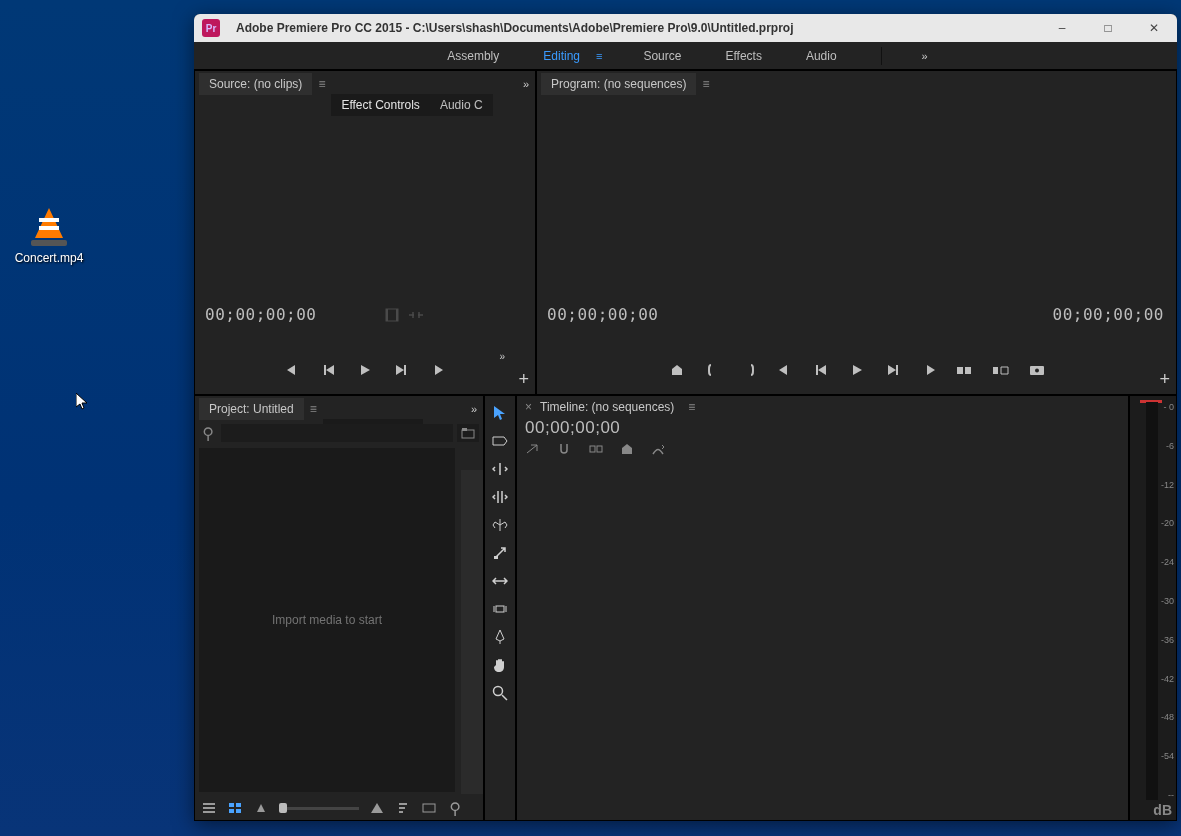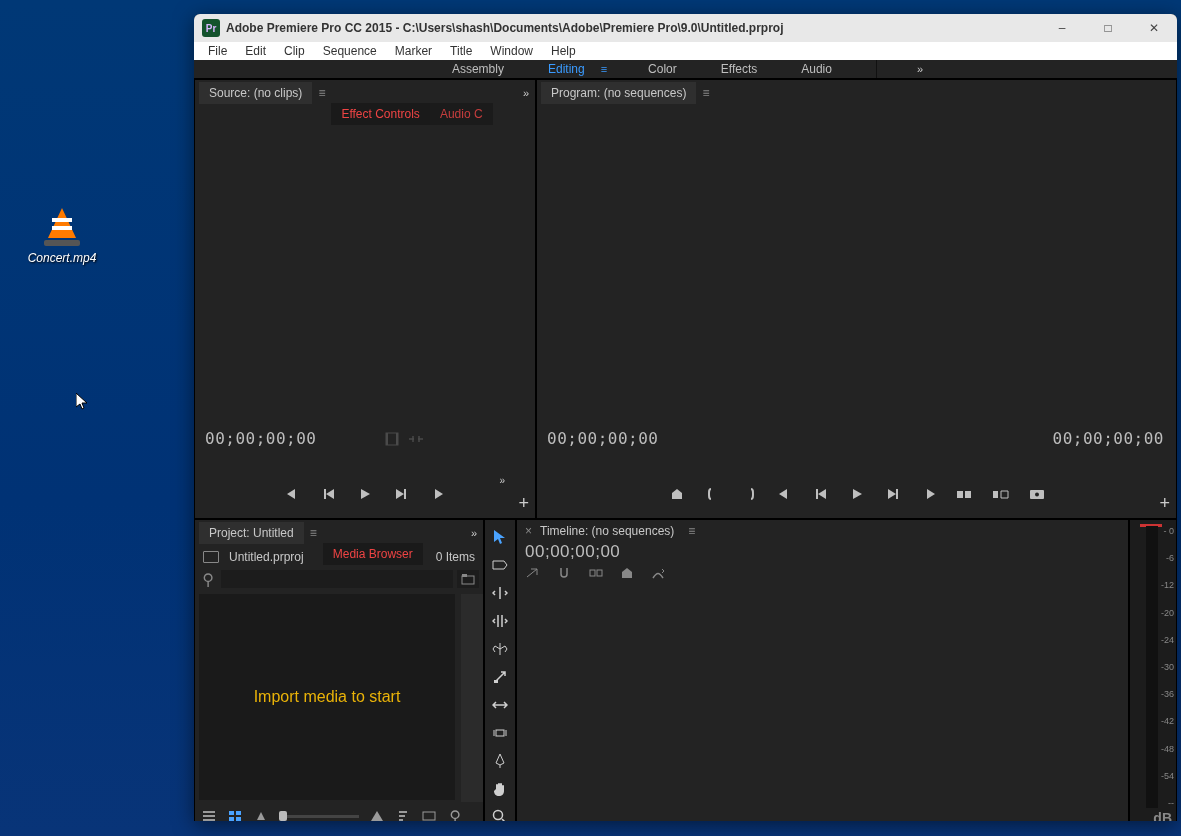--- a/index.html
+++ b/index.html
@@ -12,45 +12,45 @@
   .cone-stripe { position:absolute; background:#fff; left:6px; right:6px; height:4px; }
   .cone-base { position:absolute; bottom:-2px; left:-2px; right:-2px; height:6px; background:#555; border-radius:2px;}
   .desktop-icon span { color:#fff; font-size:12px; text-shadow:1px 1px 2px #000; }
 
   
   .cursor { position:absolute; left:76px; top:393px; width:12px; height:18px; pointer-events:none; }
 
   
   .window { position:absolute; left:194px; top:14px; width:983px; height:807px; background:#232323; box-shadow:0 4px 20px rgba(0,0,0,.5); border-radius:6px 6px 0 0; overflow:hidden; display:flex; flex-direction:column;}
   .titlebar { height:28px; background:#e8e8e8; display:flex; align-items:center; font-size:12px; color:#333; }
-  .titlebar .app-icon{width:18px;height:18px;background:#14532d;border-radius:3px;margin:0 6px 0 8px;display:flex;align-items:center;justify-content:center;color:#d9b8ff;font-size:10px;font-weight:bold;}
+  .titlebar .app-icon{width:18px;height:18px;background:#be185d;border-radius:3px;margin:0 16px 0 8px;display:flex;align-items:center;justify-content:center;color:#d9b8ff;font-size:10px;font-weight:bold;}
   .titlebar .title{flex:1; white-space:nowrap; overflow:hidden;font-weight:bold;}
   .win-btn{width:46px;height:28px;display:flex;align-items:center;justify-content:center;font-size:12px;color:#444;}
 
   .menubar{height:22px;background:#fff;display:flex;align-items:center;padding:0 6px;font-size:12px;color:#333;gap:2px;}
   .menubar .mi{padding:2px 8px;cursor:pointer;}
   .menubar .mi .ul:first-letter{text-decoration:underline;}
 
   .workspacebar{height:28px;background:#232323;display:flex;align-items:center;justify-content:center;gap:36px;border-bottom:1px solid #000;font-size:12px;color:#bfbfbf;}
   .workspacebar .ws{cursor:pointer; padding:2px 4px;}
   .workspacebar .ws.active{color:#3a9bff;}
   .ws-handle{color:#3a9bff;margin-left:-24px;font-size:11px;letter-spacing:1px;cursor:grab;}
   .ws-sep{width:1px;height:18px;background:#111;margin:0 4px;}
   .ws-overflow{font-size:11px;color:#ccc;cursor:pointer;}
 
   .content{flex:1;display:flex;flex-direction:column;background:#232323;}
-  .top-split{display:flex;height:440px;}
+  .top-split{display:flex;height:325px;}
   .panel{background:#232323;position:relative;border:1px solid #000;}
   .panel-left{width:342px;}
   .panel-right{flex:1;}
 
   .tabrow{height:26px;display:flex;align-items:center;background:#232323;padding-left:4px;font-size:12px;color:#c8c8c8;}
   .tab{padding:4px 10px;cursor:pointer;white-space:nowrap;}
   .tab.active{background:#2f2f2f;}
-  .tab.dim{background:#1a1a1a;color:#ef4444;margin-top:42px;}
+  .tab.dim{background:#1a1a1a;color:#e5e5e5;margin-top:42px;}
   .panel-menu{color:#888;margin:0 6px;cursor:pointer;font-size:12px;}
   .tab-overflow{margin-left:auto;margin-right:6px;font-size:11px;color:#ccc;cursor:pointer;}
 
   .timecode{position:absolute;font-size:16px;color:#bdbdbd;font-family:"Segoe UI",monospace;letter-spacing:.5px;}
   .tc-left{left:10px;bottom:70px;}
   .tc-right{right:12px;bottom:70px;}
 
   .transport{position:absolute;left:0;right:0;bottom:6px;height:36px;display:flex;align-items:center;justify-content:center;gap:18px;}
   .tbtn{width:18px;height:18px;display:flex;align-items:center;justify-content:center;color:#bfbfbf;cursor:pointer;}
   .addbtn{position:absolute;right:6px;bottom:4px;color:#ccc;font-size:18px;cursor:pointer;}
@@ -63,21 +63,21 @@
   .bottom-split{flex:1;display:flex;}
   .project-panel{width:290px;border:1px solid #000;display:flex;flex-direction:column;background:#232323;}
   .project-panel .tabrow .tab-overflow{margin-right:6px;}
   .proj-name-row{height:22px;display:flex;align-items:center;padding:0 8px;font-size:12px;color:#c8c8c8;justify-content:space-between;}
   .proj-name-row .left{display:flex;align-items:center;gap:10px;}
   .folder-mini{width:16px;height:12px;border:1px solid #888;border-radius:1px;position:relative;}
   .search-row{height:22px;display:flex;align-items:center;padding:0 4px;gap:4px;}
   .search-row input{flex:1;background:#1c1c1c;border:none;height:18px;color:#ccc;font-size:11px;padding:0 4px;outline:none;}
   .search-row .mag{width:18px;text-align:center;color:#888;}
   .bin-icon{width:22px;height:18px;display:flex;align-items:center;justify-content:center;color:#888;cursor:pointer;background:#1c1c1c;}
-  .proj-drop{flex:1;margin:4px 28px 4px 4px;background:#1a1a1a;display:flex;align-items:center;justify-content:center;color:#eab308;font-size:16px;}
+  .proj-drop{flex:1;margin:4px 28px 4px 4px;background:#1a1a1a;display:flex;align-items:center;justify-content:center;color:#737373;font-size:12px;}
   .proj-scroll{position:absolute;right:0;top:74px;bottom:26px;width:22px;background:#2b2b2b;}
   .proj-foot{height:24px;display:flex;align-items:center;gap:10px;padding:0 6px;color:#9a9a9a;}
   .pf{width:16px;height:16px;display:flex;align-items:center;justify-content:center;cursor:pointer;}
   .pf.active{color:#4aa3ff;}
   .pf-slider{flex:0 0 80px;height:3px;background:#444;position:relative;}
   .pf-slider .knob{width:8px;height:10px;background:#bbb;position:absolute;left:0;top:-4px;border-radius:2px;}
 
   .toolbar-col{width:32px;border:1px solid #000;display:flex;flex-direction:column;align-items:center;padding-top:6px;gap:6px;background:#232323;}
   .tool{width:22px;height:22px;display:flex;align-items:center;justify-content:center;color:#cfcfcf;cursor:pointer;border-radius:2px;}
   .tool.sel svg path,.tool.sel svg polygon{fill:#4aa3ff;}
@@ -93,21 +93,21 @@
   .meter-track{position:absolute;top:6px;bottom:20px;left:16px;width:12px;background:#111;}
   .meter-ticks{position:absolute;top:6px;bottom:20px;right:2px;font-size:9px;color:#888;display:flex;flex-direction:column;justify-content:space-between;text-align:right;}
   .db-label{position:absolute;bottom:2px;right:4px;font-size:14px;color:#888;font-weight:bold;}
   .meter-clip{position:absolute;top:4px;left:10px;width:22px;height:3px;background:#c33;}
 
   svg{display:block;}
 </style>
 </head>
 <body>
 
-<div class="desktop-icon" style="left:17px;top:208px;font-style:italic;">
+<div class="desktop-icon" style="left:4px;top:208px;">
   <div class="cone">
     <div class="cone-body"></div>
     <div class="cone-stripe" style="top:10px;"></div>
     <div class="cone-stripe" style="top:18px;"></div>
     <div class="cone-base"></div>
   </div>
   <span>Concert.mp4</span>
 </div>
 
 <svg class="cursor" viewBox="0 0 12 18">
@@ -117,36 +117,26 @@
 <div class="window">
 
   <div class="titlebar">
     <div class="app-icon">Pr</div>
     <div class="title">Adobe Premiere Pro CC 2015 - C:\Users\shash\Documents\Adobe\Premiere Pro\9.0\Untitled.prproj</div>
     <div class="win-btn">–</div>
     <div class="win-btn">□</div>
     <div class="win-btn close">✕</div>
   </div>
 
-  <div class="menubar">
-    <div class="mi"><span class="ul">File</span></div>
-    <div class="mi"><span class="ul">Edit</span></div>
-    <div class="mi"><span class="ul">Clip</span></div>
-    <div class="mi"><span class="ul">Sequence</span></div>
-    <div class="mi"><span class="ul">Marker</span></div>
-    <div class="mi"><span class="ul">Title</span></div>
-    <div class="mi"><span class="ul">Window</span></div>
-    <div class="mi"><span class="ul">Help</span></div>
-  </div>
 
   <div class="workspacebar">
     <div class="ws">Assembly</div>
     <div class="ws active">Editing</div>
     <div class="ws-handle">≡</div>
-    <div class="ws">Color</div>
+    <div class="ws">Source</div>
     <div class="ws">Effects</div>
     <div class="ws">Audio</div>
     <div class="ws-sep"></div>
     <div class="ws-overflow">»</div>
   </div>
 
   <div class="content">
 
     <div class="top-split">
 
@@ -274,27 +264,20 @@
     </div>
 
     <div class="bottom-split">
 
       <div class="project-panel" style="position:relative">
         <div class="tabrow">
           <div class="tab active">Project: Untitled</div>
           <div class="panel-menu">≡</div>
           <div class="tab dim">Media Browser</div>
           <div class="tab-overflow">»</div>
-        </div>
-        <div class="proj-name-row">
-          <div class="left">
-            <div class="folder-mini"></div>
-            <span>Untitled.prproj</span>
-          </div>
-          <span>0 Items</span>
         </div>
         <div class="search-row">
           <div class="mag">⚲</div>
           <input type="text" style="">
           <div class="bin-icon">
             <svg width="14" height="12">
                 <rect x="1" y="3" width="12" height="8" fill="none" stroke="#888"></rect>
                 <rect x="1" y="1" width="5" height="3" fill="#888"></rect>
               </svg>
           </div>

